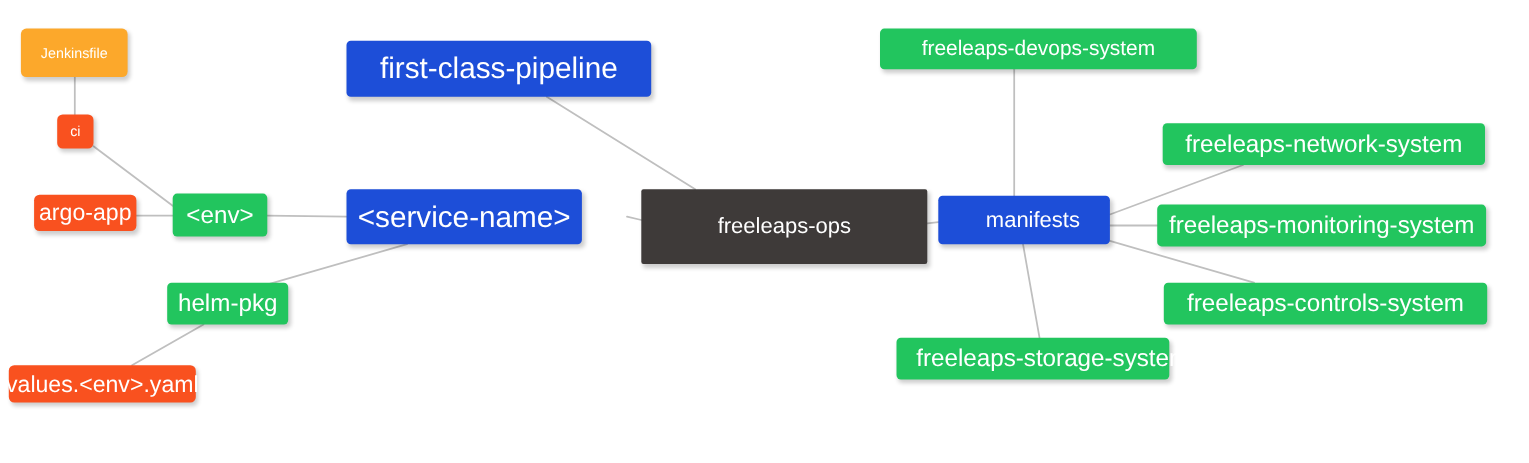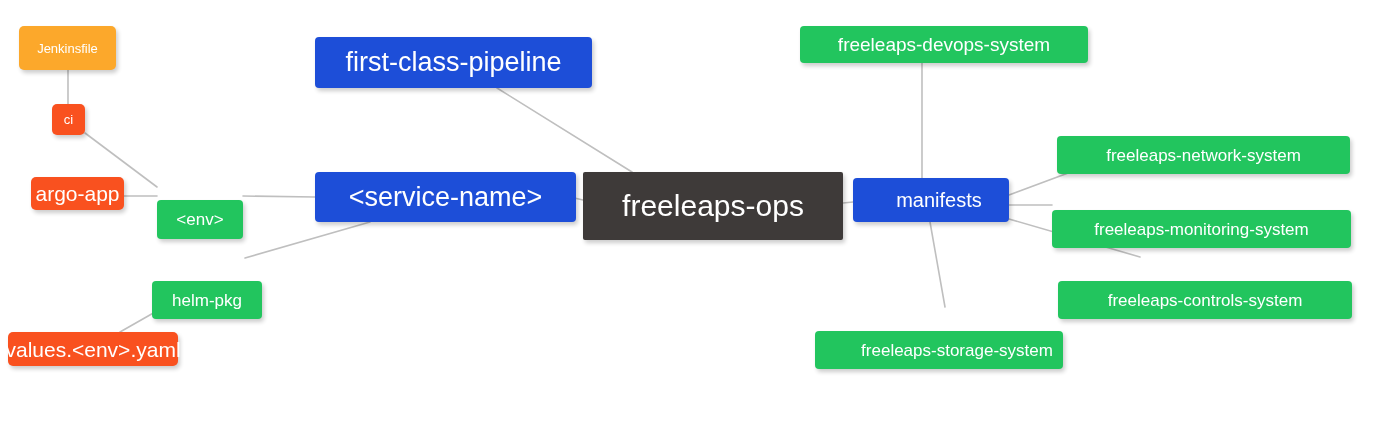--- a/index.html
+++ b/index.html
@@ -35,41 +35,41 @@
     justify-content: center;
     color: #ffffff;
     white-space: nowrap;
     line-height: 1;
     box-shadow: 2px 3px 4px rgba(0,0,0,0.20);
     user-select: none;
   }
   .mm-node.root {
     background: #3e3a39;
     border-radius: 2px;
-    font-size: 30px;
+    font-size: 20px;
   }
   .mm-node.blue {
     background: #1d4ed8;
     border-radius: 4px;
   }
   .mm-node.green {
     background: #22c55e;
     border-radius: 4px;
   }
   .mm-node.orange {
     background: #fca82b;
     border-radius: 5px;
   }
   .mm-node.red {
     background: #f9511f;
     border-radius: 5px;
   }
   .size-xl { font-size: 27px; }
   .size-lg { font-size: 20px; padding-left: 16px; }
-  .size-md { font-size: 17px; margin-top: 24px; }
+  .size-md { font-size: 22px; }
   .size-sm { font-size: 19px; }
   .size-xs { font-size: 21px; }
   .size-xxs { font-size: 13px; }
 </style>
 </head>
 <body>
 
 <div id="mindmap-canvas">
   <svg id="edge-layer" viewBox="0 0 1390 421" xmlns="http://www.w3.org/2000/svg">
       <line x1="68" y1="57" x2="68" y2="104" stroke="#bfbfbf" stroke-width="1.6" stroke-linecap="round"></line>
@@ -102,21 +102,21 @@
       </div>
       <div class="mm-node red size-xs" style="left: 8px; top: 332px; width: 170px; height: 34px;">
         <span>values.&lt;env&gt;.yaml</span>
       </div>
       <div class="mm-node green size-md" style="left: 152px; top: 257px; width: 110px; height: 38px;">
         <span>helm-pkg</span>
       </div>
       <div class="mm-node blue size-xl" style="left: 315px; top: 37px; width: 277px; height: 51px;">
         <span>first-class-pipeline</span>
       </div>
-      <div class="mm-node blue size-xl" style="left: 315px; top: 172px; width: 261px; height: 50px;">
+      <div class="mm-node blue size-xl" style="left: 315px; top: 172px; width: 214px; height: 50px;">
         <span>&lt;service-name&gt;</span>
       </div>
       <div class="mm-node root" style="left: 583px; top: 172px; width: 260px; height: 68px;">
         <span>freeleaps-ops</span>
       </div>
       <div class="mm-node blue size-lg" style="left: 853px; top: 178px; width: 156px; height: 44px;">
         <span>manifests</span>
       </div>
       <div class="mm-node green size-sm" style="left: 800px; top: 26px; width: 288px; height: 37px;">
         <span>freeleaps-devops-system</span>

